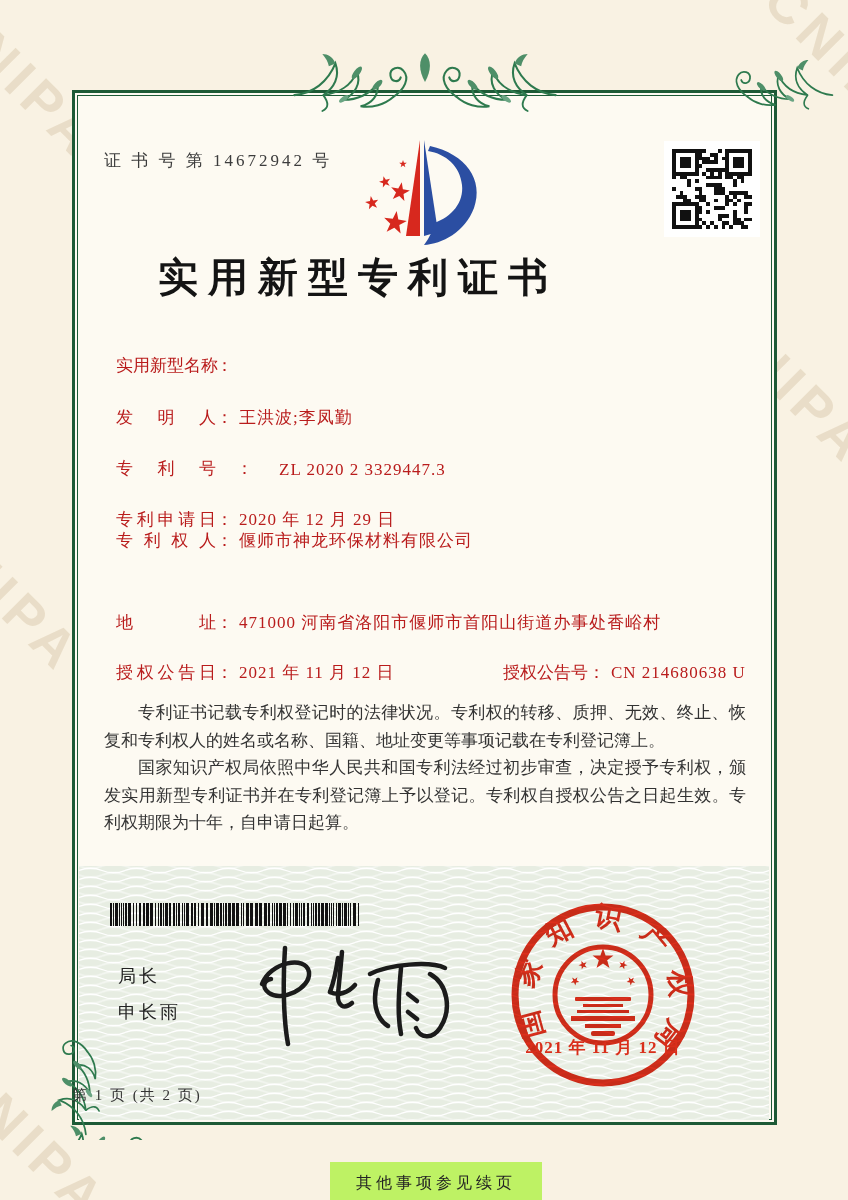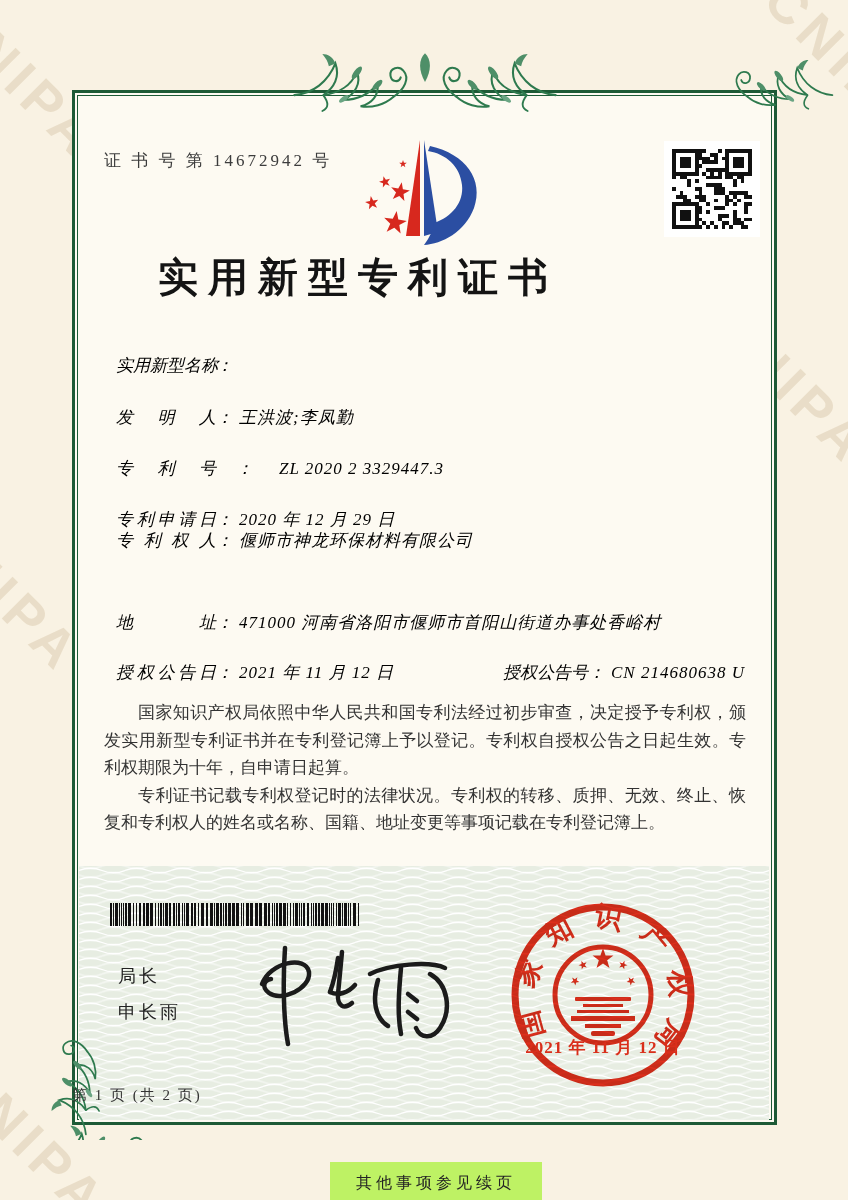--- a/index.html
+++ b/index.html
@@ -22,22 +22,22 @@
   .orn{position:absolute;z-index:6;}
 
   .cert-number{position:absolute;left:104px;top:149px;z-index:6;font-size:17px;color:#3c3c3c;
                letter-spacing:3px;text-align:center;}
   .logo{position:absolute;left:340px;top:124px;z-index:6;}
   .qr-box{position:absolute;left:664px;top:141px;width:96px;height:96px;background:#ffffff;
           z-index:6;display:flex;align-items:center;justify-content:center;}
   .title{position:absolute;left:72px;top:250px;width:572px;text-align:center;z-index:6;
          font-size:40px;font-weight:bold;color:#141414;letter-spacing:10px;}
 
-  .field-row{position:absolute;left:116px;z-index:6;display:flex;align-items:center;
-             font-size:17px;color:#000000;white-space:nowrap;font-style:italic;}
+  .field-row{position:absolute;left:116px;z-index:6;display:flex;align-items:flex-end;
+             font-size:17px;color:#b91c1c;white-space:nowrap;}
   .flabel{display:inline-block;width:100px;text-align:justify;text-align-last:justify;}
   .fcolon{display:inline-block;}
   .fvalue{margin-left:6px;letter-spacing:1px;}
 
   .grant-part2{position:absolute;left:387px;top:0;display:flex;align-items:baseline;}
 
   .body-text{position:absolute;left:104px;top:699px;width:642px;z-index:6;font-size:17px;
              line-height:27.5px;color:#333;text-align:justify;}
   .body-text p{margin:0;text-indent:2em;}
 
@@ -381,22 +381,22 @@
       <span class="fcolon">：</span>
       <span class="fvalue">2021 年 11 月 12 日</span>
     <span class="grant-part2">
       <span>授权公告号</span>
         <span class="fcolon">：</span>
         <span class="fvalue">CN 214680638 U</span>
     </span>
   </div>
 
   <div class="body-text">
+    <p>专利证书记载专利权登记时的法律状况。专利权的转移、质押、无效、终止、恢复和专利权人的姓名或名称、国籍、地址变更等事项记载在专利登记簿上。</p>
     <p>国家知识产权局依照中华人民共和国专利法经过初步审查，决定授予专利权，颁发实用新型专利证书并在专利登记簿上予以登记。专利权自授权公告之日起生效。专利权期限为十年，自申请日起算。</p>
-    <p>专利证书记载专利权登记时的法律状况。专利权的转移、质押、无效、终止、恢复和专利权人的姓名或名称、国籍、地址变更等事项记载在专利登记簿上。</p>
   </div>
 
   <svg id="barcode-svg" class="barcode" width="253" height="23" viewBox="0 0 253 23" preserveAspectRatio="none" fill="#111">
       <rect x="0" y="0" width="2" height="23"></rect>
       <rect x="3" y="0" width="1" height="23"></rect>
       <rect x="5" y="0" width="3" height="23"></rect>
       <rect x="9" y="0" width="1" height="23"></rect>
       <rect x="11" y="0" width="1" height="23"></rect>
       <rect x="13" y="0" width="1" height="23"></rect>
       <rect x="15" y="0" width="2" height="23"></rect>

